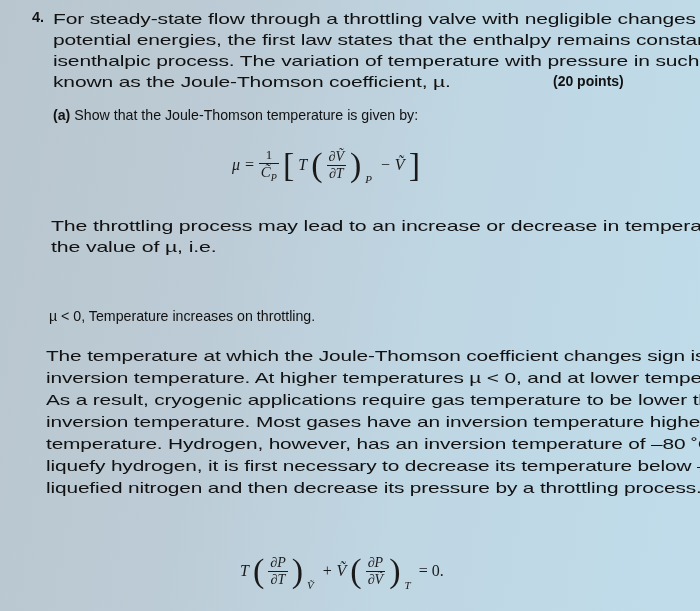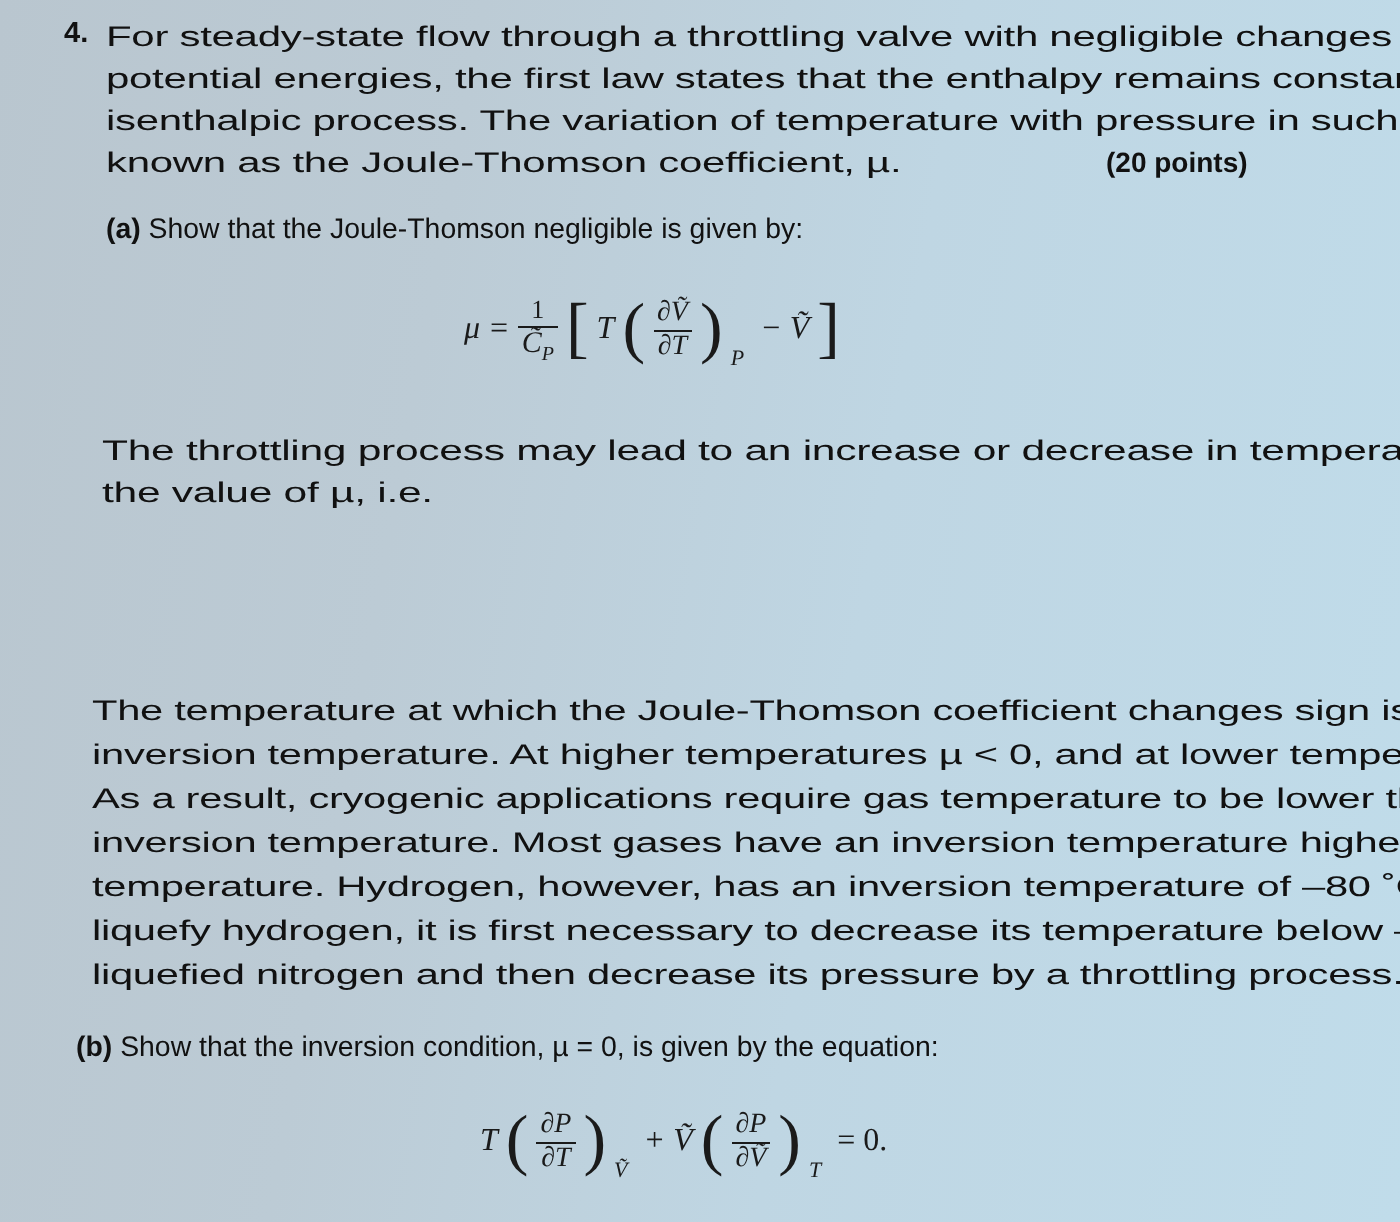--- a/index.html
+++ b/index.html
@@ -91,21 +91,21 @@
     <span class="line">For steady-state flow through a throttling valve with negligible changes in kinetic and</span>
     <span class="line">potential energies, the first law states that the enthalpy remains constant, i.e.</span>
     <span class="line">isenthalpic process. The variation of temperature with pressure in such a process is</span>
     <span class="line last">known as the Joule-Thomson coefficient, µ.</span>
   </div>
 
   <div class="points" style="left:553px;top:73px;">(20 points)</div>
 
   <div class="part-label pa">
     <b>(a)</b>
-    <span>Show that the Joule-Thomson negligible is given by:</span>
+    <span>Show that the Joule-Thomson temperature is given by:</span>
   </div>
 
   <div class="eq" style="left:232px;top:146px;">
     <span style="font-style:italic;vertical-align:middle;">μ =</span>
     <span class="frac">
       <span class="num" style="font-size:13px;">1</span>
       <span class="den" style="font-style:italic;font-size:15px;"><span>C̃</span><sub style="font-size:10px;">P</sub></span>
     </span>
     <span style="font-size:34px;vertical-align:middle;font-weight:lighter;">[</span>
     <span style="font-style:italic;vertical-align:middle;">T</span>
@@ -118,35 +118,32 @@
     <sub style="font-style:italic;font-size:11px;vertical-align:-14px;">P</sub>
     <span style="font-style:italic;vertical-align:middle;margin-left:4px;">− Ṽ</span>
     <span style="font-size:34px;vertical-align:middle;font-weight:lighter;">]</span>
   </div>
 
   <div class="para p2" style="transform:scale(1.5,1);transform-origin:0 0;">
     <span class="line">The throttling process may lead to an increase or decrease in temperature depending on</span>
     <span class="line last">the value of µ, i.e.</span>
   </div>
 
+  <div class="mu2">µ &lt; 0, Temperature increases on throttling.</div>
 
   <div class="para p3" style="transform:scale(1.47,1);transform-origin:0 0;">
     <span class="line">The temperature at which the Joule-Thomson coefficient changes sign is called an</span>
     <span class="line">inversion temperature. At higher temperatures µ &lt; 0, and at lower temperatures µ &gt; 0.</span>
     <span class="line">As a result, cryogenic applications require gas temperature to be lower than the</span>
     <span class="line">inversion temperature. Most gases have an inversion temperature higher than room</span>
     <span class="line">temperature. Hydrogen, however, has an inversion temperature of –80 ˚C. In order to</span>
     <span class="line">liquefy hydrogen, it is first necessary to decrease its temperature below –80 ˚C using</span>
     <span class="line last">liquefied nitrogen and then decrease its pressure by a throttling process.</span>
   </div>
 
-  <div class="part-label pb">
-    <b>(b)</b>
-    <span>Show that the inversion condition, µ = 0, is given by the equation:</span>
-  </div>
 
   <div class="eq" style="left:240px;top:552px;">
     <span style="font-style:italic;vertical-align:middle;">T</span>
     <span style="font-size:34px;vertical-align:middle;font-weight:lighter;">(</span>
     <span class="frac">
       <span class="num" style="font-style:italic;font-size:14px;">∂P</span>
       <span class="den" style="font-style:italic;font-size:14px;">∂T</span>
     </span>
     <span style="font-size:34px;vertical-align:middle;font-weight:lighter;">)</span>
     <sub style="font-style:italic;font-size:11px;vertical-align:-14px;">Ṽ</sub>

